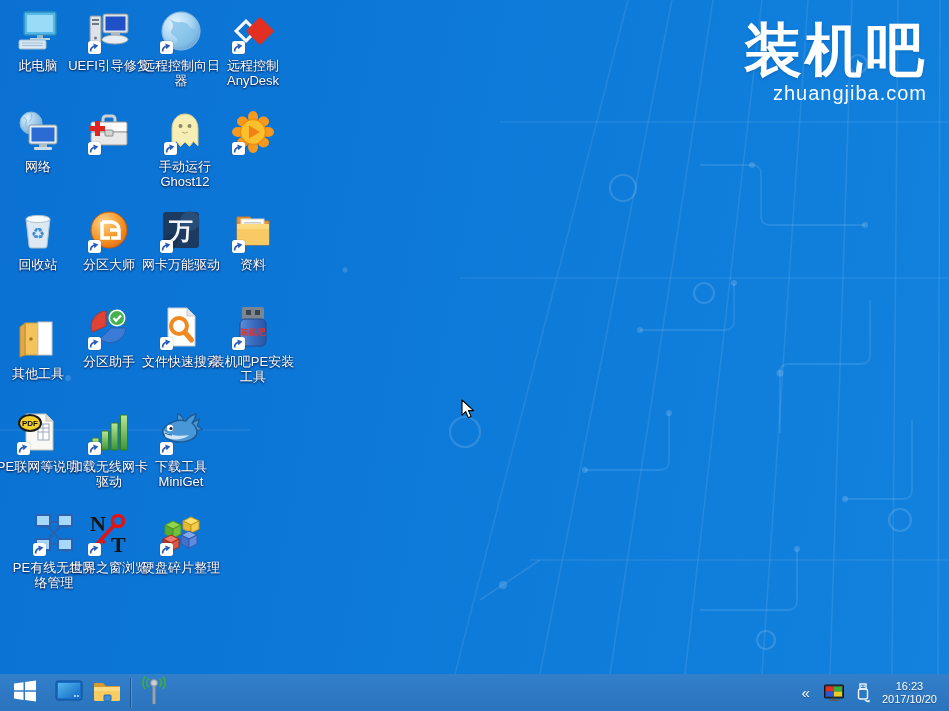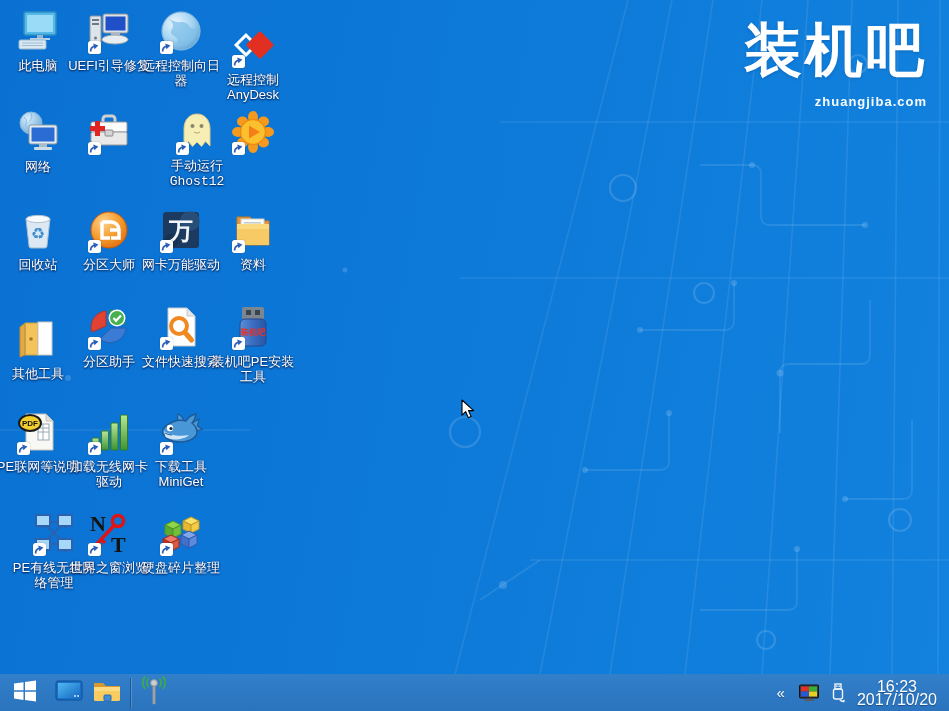--- a/index.html
+++ b/index.html
@@ -6,21 +6,21 @@
   body{width:949px;height:711px;position:relative;overflow:hidden;
        font-family:"Liberation Sans","DejaVu Sans",sans-serif;}
   
   .desktop{position:absolute;left:0;top:0;width:949px;height:674px;
            background:linear-gradient(100deg,#0a71d2 0%,#0d79d8 45%,#1282de 100%);}
   .circuit{position:absolute;left:0;top:0;width:949px;height:674px;pointer-events:none;}
   
   .brand{position:absolute;top:20px;right:22px;text-align:right;color:#fff;}
   .brand-title{font-size:58px;font-weight:bold;letter-spacing:3px;line-height:1.05;
                text-shadow:0 1px 3px rgba(0,40,90,.25);}
-  .brand-sub{font-size:13px;font-weight:bold;margin-top:13px;letter-spacing:1px;opacity:.97;}
+  .brand-sub{font-size:20px;font-weight:normal;margin-top:1px;letter-spacing:1px;opacity:.97;}
   
   .dicon{position:absolute;width:72px;cursor:default;}
   .ic{width:46px;height:46px;margin:0 auto;position:relative;}
   .ic>svg{width:44px;height:44px;display:block;margin:1px auto 0;}
   .sc{position:absolute;left:2px;bottom:1px;width:13px;height:13px;background:#fff;
       border-radius:2.5px;box-shadow:0 0 1px rgba(0,0,0,.55);}
   .sc svg{width:13px;height:13px;display:block;}
   .lbl{margin-top:3px;font-size:13px;line-height:15px;color:#fff;text-align:center;
        white-space:pre-line;width:96px;margin-left:-12px;
        text-shadow:0 1px 2px rgba(0,20,70,.95),0 0 2px rgba(0,20,70,.55);}
@@ -30,21 +30,21 @@
            display:flex;align-items:center;}
   .tb-btn{height:37px;display:flex;align-items:center;justify-content:center;}
   .tb-btn.start{width:50px;}
   .tb-btn.mid{width:38px;}
   .tb-sep{width:1px;height:30px;background:rgba(12,52,100,.5);
           box-shadow:1px 0 0 rgba(255,255,255,.18);margin:0 4px;}
   .tray{margin-left:auto;display:flex;align-items:center;gap:11px;padding-right:12px;}
   .tray-chevron{color:#fff;font-size:15px;line-height:1;padding:2px 3px;
                 text-shadow:0 1px 1px rgba(0,30,70,.4);}
   .tray-ic{display:flex;align-items:center;}
-  .clock{color:#fff;font-size:16px;line-height:13px;text-align:center;
+  .clock{color:#fff;font-size:11px;line-height:13px;text-align:center;
          text-shadow:0 1px 1px rgba(0,30,70,.45);}
   
   .cursor{position:absolute;pointer-events:none;z-index:50;}
 </style>
 </head>
 <body>
 
 <div class="desktop">
 
   <svg class="circuit" viewBox="0 0 949 674" preserveAspectRatio="none">
@@ -155,21 +155,21 @@
           <div class="sc">
             <svg viewBox="0 0 13 13">
               <path d="M2.6,10.6 C2.6,7.2 4.2,5.6 7,5.4" fill="none" stroke="#2a5eb8" stroke-width="1.7"></path>
               <path d="M5.2,2.4 L10.4,4.4 L6.4,8.2 z" fill="#2a5eb8"></path>
             </svg>
           </div>
         </div>
         <div class="lbl">远程控制向日
 器</div>
       </div>
-      <div class="dicon" style="left: 217px; top: 22px;">
+      <div class="dicon" style="left: 217px; top: 8px;">
         <div class="ic">
           <svg viewBox="0 0 44 44">
             <rect x="8" y="15" width="14" height="14" transform="rotate(45 15 22)" fill="none" stroke="#fff" stroke-width="3"></rect>
             <rect x="19" y="12" width="20" height="20" rx="2" transform="rotate(45 29 22)" fill="#e13022"></rect>
           </svg>
           <div class="sc">
             <svg viewBox="0 0 13 13">
               <path d="M2.6,10.6 C2.6,7.2 4.2,5.6 7,5.4" fill="none" stroke="#2a5eb8" stroke-width="1.7"></path>
               <path d="M5.2,2.4 L10.4,4.4 L6.4,8.2 z" fill="#2a5eb8"></path>
             </svg>
@@ -207,21 +207,21 @@
             <path d="M8,11 h5 v5 h5 v5 h-5 v5 h-5 v-5 h-5 v-5 h5 z" fill="#e02424"></path>
           </svg>
           <div class="sc">
             <svg viewBox="0 0 13 13">
               <path d="M2.6,10.6 C2.6,7.2 4.2,5.6 7,5.4" fill="none" stroke="#2a5eb8" stroke-width="1.7"></path>
               <path d="M5.2,2.4 L10.4,4.4 L6.4,8.2 z" fill="#2a5eb8"></path>
             </svg>
           </div>
         </div>
       </div>
-      <div class="dicon" style="left: 161px; top: 109px; font-family: Liberation Mono, monospace;">
+      <div class="dicon" style="left: 149px; top: 109px;">
         <div class="ic">
           <svg viewBox="0 0 44 44">
             <path d="M22,4 C14,4 9,10.5 9,19 V36 l4.5,-4.5 4,5 4.5,-4.5 4.5,4.5 4,-5 L35,36 V19 C35,10.5 30,4 22,4 z" fill="#f6eeb4" stroke="#d8c98a"></path>
             <circle cx="17.5" cy="16" r="2" fill="#8a8a6a"></circle>
             <circle cx="26.5" cy="16" r="2" fill="#8a8a6a"></circle>
             <path d="M19,22 q3,2.5 6,0" stroke="#b8a86a" fill="none"></path>
           </svg>
           <div class="sc">
             <svg viewBox="0 0 13 13">
               <path d="M2.6,10.6 C2.6,7.2 4.2,5.6 7,5.4" fill="none" stroke="#2a5eb8" stroke-width="1.7"></path>

